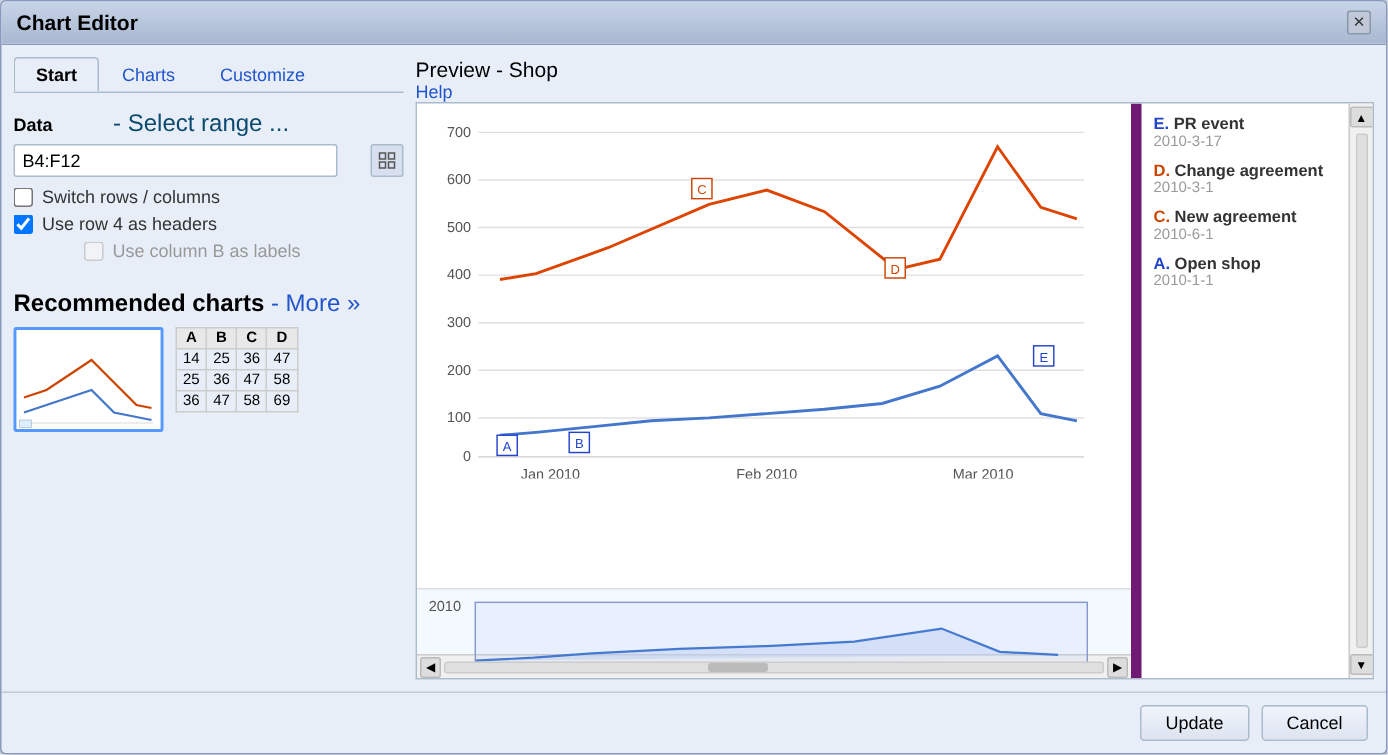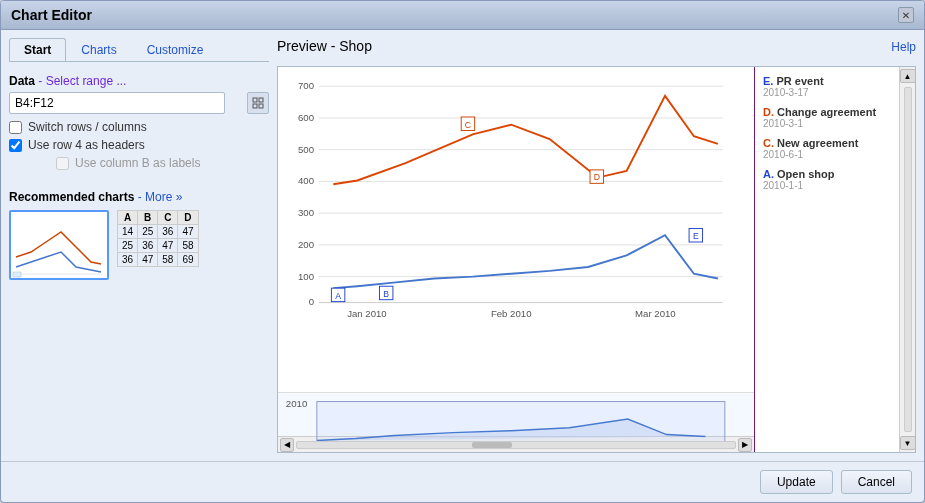--- a/index.html
+++ b/index.html
@@ -89,21 +89,21 @@
     }
 
     .section-label {
       font-size: 12px;
       color: #003399;
       margin-bottom: 4px;
     }
 
     .section-label span { color: #000; font-weight: bold; }
 
-    .select-range-link { color: #6d28d9; text-decoration: none; font-size: 12px; }
+    .select-range-link { color: #0c4a6e; text-decoration: none; font-size: 16px; margin-left: 37px; }
 
     .data-range-row {
       display: flex;
       align-items: center;
       gap: 22px;
       margin-bottom: 6px;
     }
 
     .range-input {
       flex: 1;
@@ -135,21 +135,21 @@
       color: #333;
     }
 
     .checkbox-row.disabled { color: #999; padding-left: 47px; }
 
     .recommended-section {
       margin-top: 8px;
     }
 
     .recommended-title {
-      font-size: 12px;
+      font-size: 16px;
       font-weight: bold;
       color: #000;
       margin-bottom: 6px;
     }
 
     .more-link { color: #2255cc; text-decoration: none; font-weight: normal; }
 
     .chart-preview-area {
       display: flex;
       gap: 8px;
@@ -186,22 +186,23 @@
     .right-panel {
       flex: 1;
       display: flex;
       flex-direction: column;
       gap: 0;
     }
 
     .preview-header {
       display: flex;
       justify-content: space-between;
-      align-items: flex-end;
-      margin-bottom: 12px;
+      align-items: flex-start;
+      margin-bottom: 0;
+      flex-direction: column;
     }
 
     .preview-title {
       font-size: 14px;
       color: #000;
     }
 
     .help-link { color: #2255cc; text-decoration: none; font-size: 12px; }
 
     .chart-container {
@@ -242,21 +243,21 @@
       color: #333;
       font-size: 11px;
     }
 
     .date-text { color: #333; font-size: 11px; }
 
     .chart-legend {
       width: 145px;
       padding: 8px;
       font-size: 10px;
-      border-left: 1px solid #701a75;
+      border-left: 7px solid #701a75;
     }
 
     .legend-item {
       margin-bottom: 8px;
     }
 
     .legend-title {
       font-size: 11px;
       color: #333;
       font-weight: bold;

